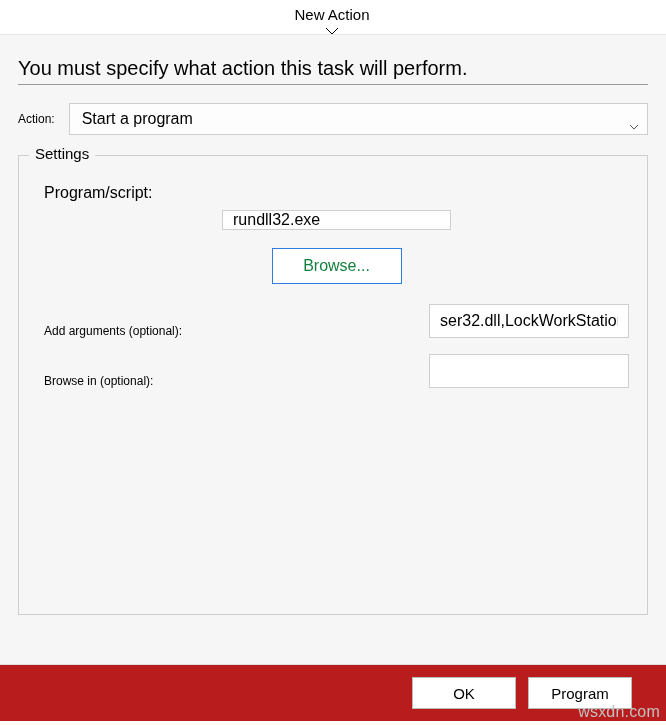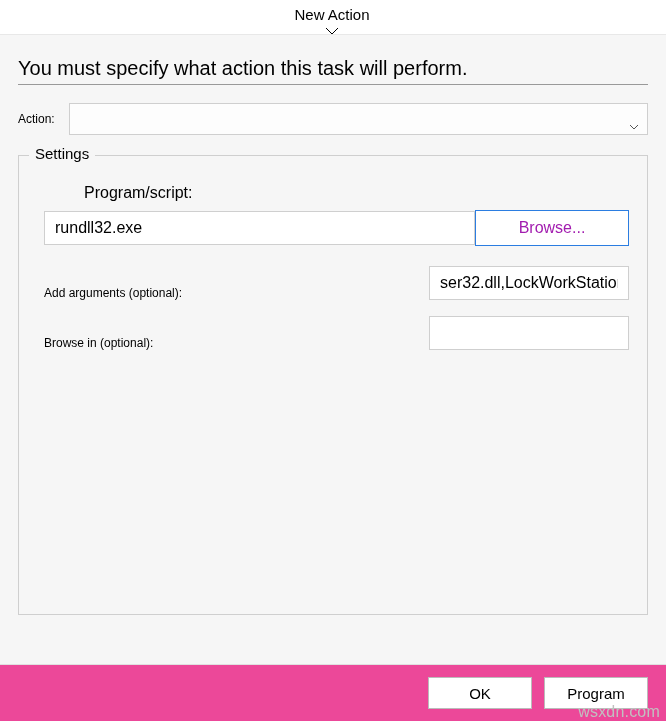--- a/index.html
+++ b/index.html
@@ -101,64 +101,65 @@
       position: absolute;
       top: -11px;
       left: 10px;
       background: #f6f6f6;
       padding: 0 6px;
       font-size: 15px;
     }
     .field-label {
       font-size: 16px;
       margin-bottom: 8px;
-      margin-left: 40px;
     }
     .program-row {
       display: flex;
       align-items: center;
+      gap: 18px;
       margin-bottom: 20px;
+      flex-direction: column;
     }
     .text-input {
       background: #ffffff;
       border: 1px solid #cfcfcf;
       height: 34px;
       padding: 0 10px;
       font-size: 16px;
       font-family: inherit;
       outline: none;
     }
     .program-input {
       flex: 1;
     }
     .browse-btn {
-      width: 154px;
+      width: 130px;
       height: 36px;
       background: #ffffff;
       border: 1px solid #2b7de1;
-      color: #a21caf;
+      color: #15803d;
       font-size: 16px;
       cursor: pointer;
     }
     .two-col-row {
       display: flex;
       align-items: flex-end;
       justify-content: space-between;
       margin-bottom: 16px;
     }
     .short-input {
       width: 200px;
       text-align: right;
     }
     .button-bar {
       display: flex;
       justify-content: flex-end;
       gap: 12px;
-      padding: 12px 18px;
-      background: #ec4899;
+      padding: 12px 34px;
+      background: #b91c1c;
     }
     .btn {
       width: 104px;
       height: 32px;
       background: #ffffff;
       border: 1px solid #bbb;
       font-size: 15px;
       cursor: pointer;
     }
     .watermark {
@@ -183,20 +184,21 @@
   </span>
 </div>
 
 <div class="content">
   <div class="instruction">You must specify what action this task will perform.</div>
   <div class="underline"></div>
 
   <div class="action-row">
     <span class="label">Action:</span>
     <div class="combo">
+      <span>Start a program</span>
       <span class="combo-chevron">
         <svg viewBox="0 0 10 6">
             <polyline points="1,1 5,5 9,1"></polyline>
           </svg>
       </span>
     </div>
   </div>
 
   <div class="fieldset">
     <span class="fieldset-legend">Settings</span>

